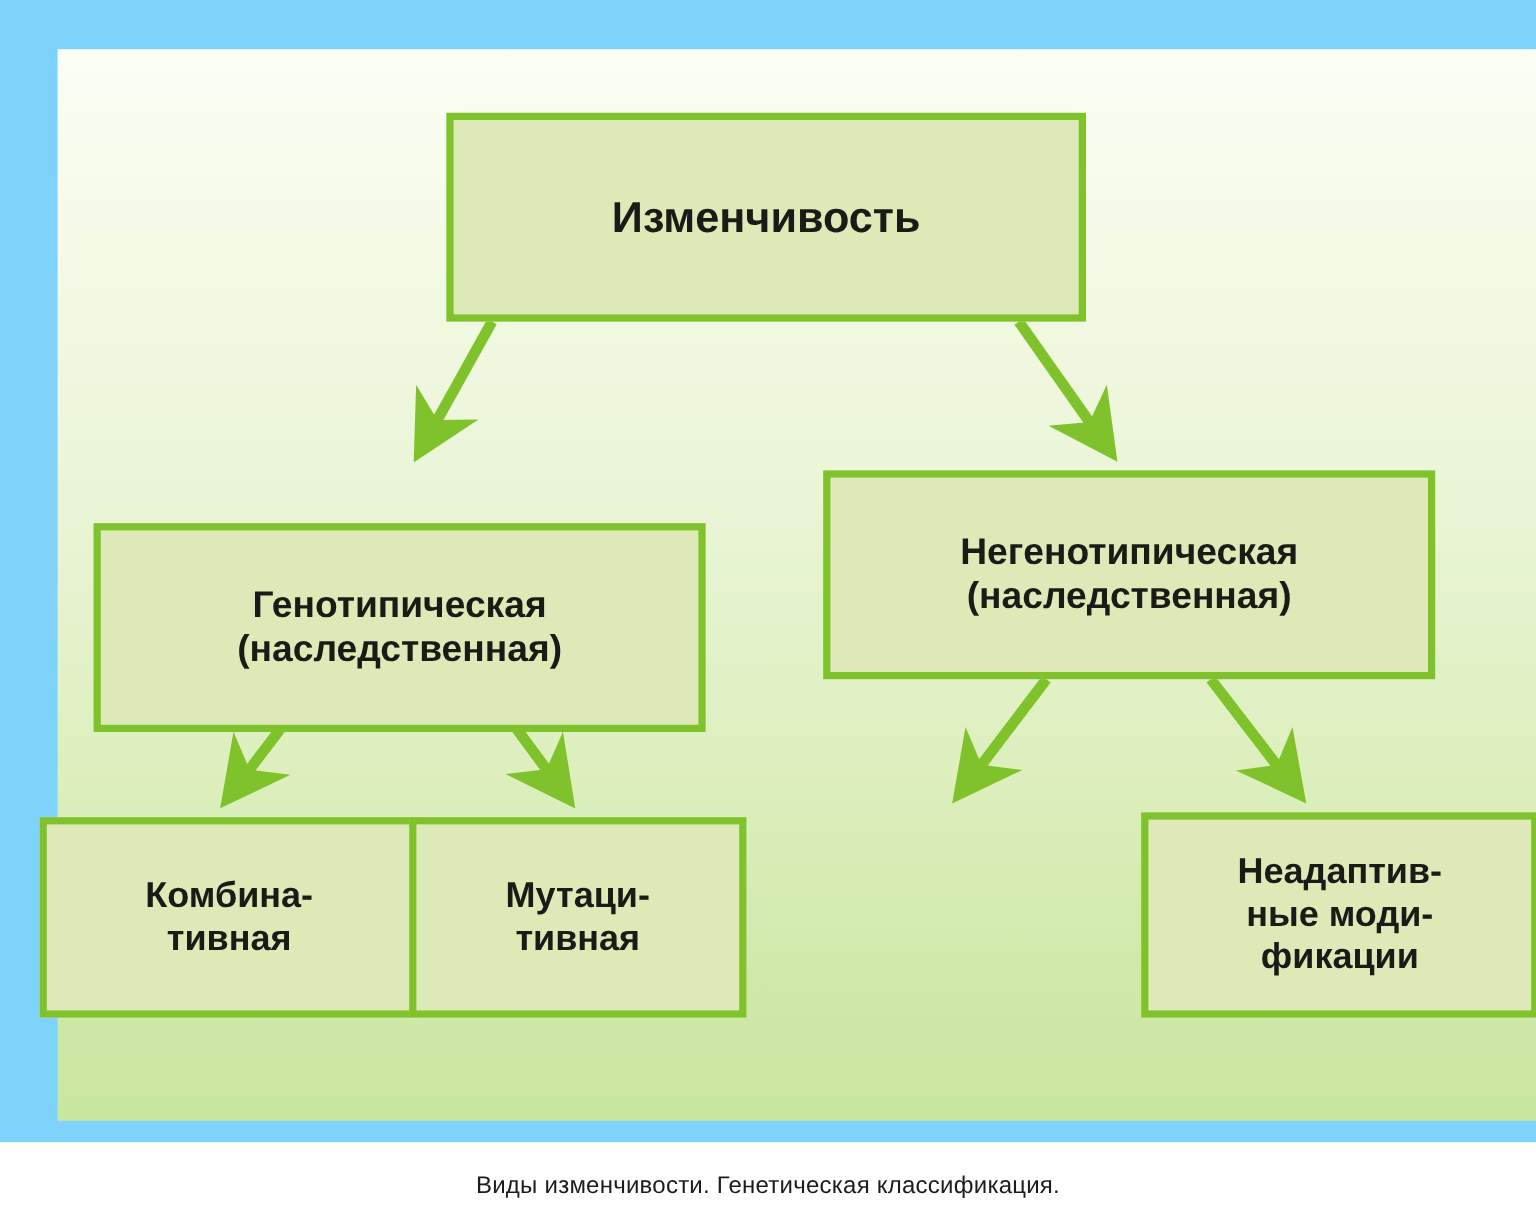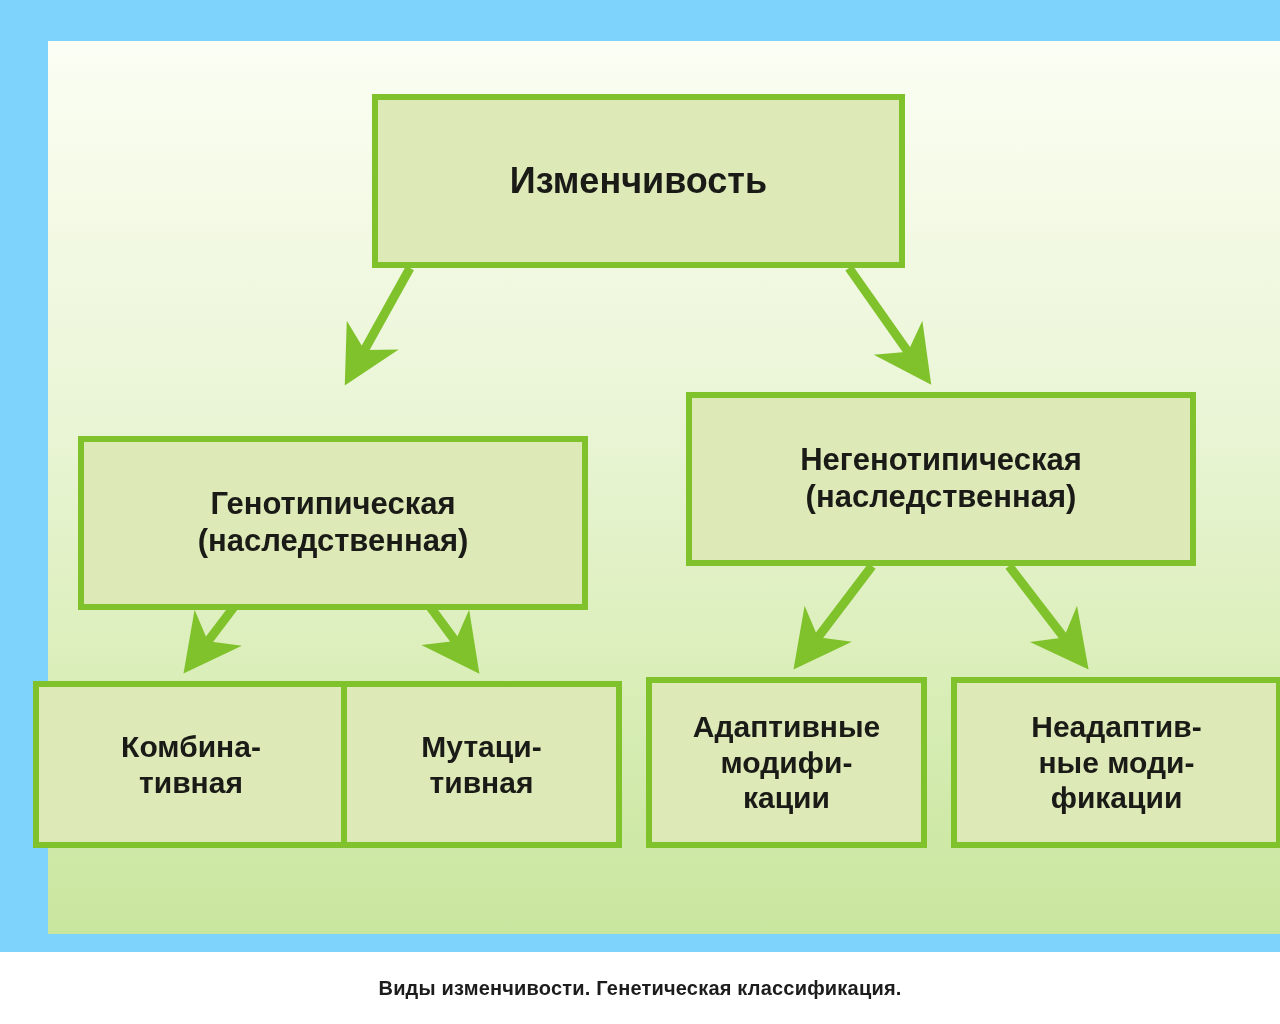--- a/index.html
+++ b/index.html
@@ -128,21 +128,20 @@
     top: 952px;
     width: 1280px;
     height: 72px;
     display: flex;
     align-items: center;
     justify-content: center;
     background: #ffffff;
     color: #1c1c1c;
     font-size: 20px;
     letter-spacing: 0.2px;
-    font-weight: bold;
   }
 </style>
 </head>
 <body>
 
 <div id="slide-root">
 
   <div id="slide">
     <div id="slide-inner"></div>
 
@@ -182,25 +181,20 @@
       </div>
 
       <div class="node" id="node-comb">
         <span class="lbl">Комбина-
 тивная</span>
       </div>
       <div class="node" id="node-mut">
         <span class="lbl">Мутаци-
 тивная</span>
       </div>
-      <div class="node" id="node-adapt">
-        <span class="lbl">Адаптивные
-модифи-
-кации</span>
-      </div>
       <div class="node" id="node-nonadapt">
         <span class="lbl">Неадаптив-
 ные моди-
 фикации</span>
       </div>
 
     </div>
   </div>
 
   <div id="caption">

